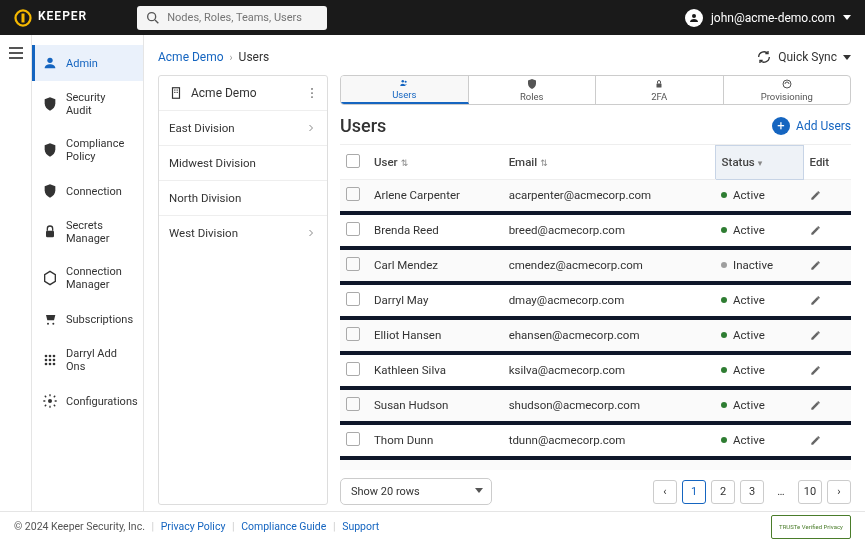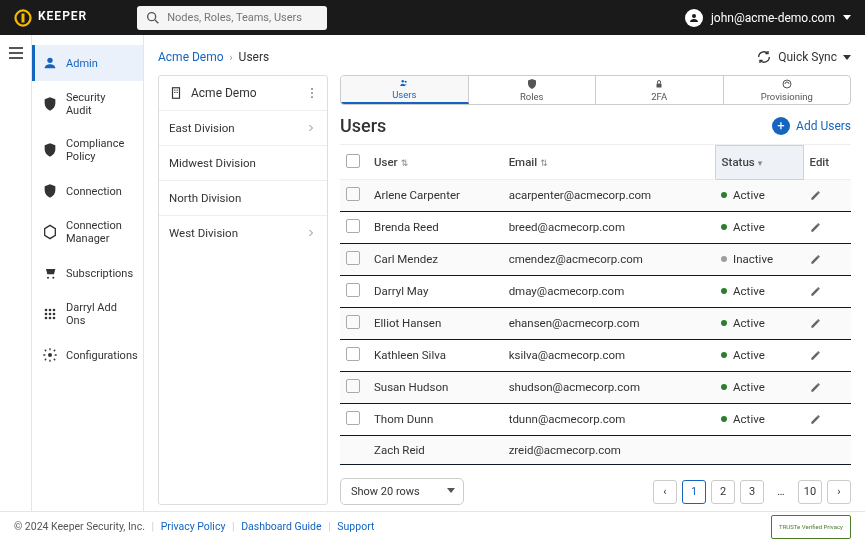--- a/index.html
+++ b/index.html
@@ -53,32 +53,32 @@
 .hdr-row{display:flex;justify-content:space-between;align-items:center;margin:10px 0 8px 0}
 .hdr-row h2{font-size:18px;font-weight:500}
 .add-btn{display:flex;align-items:center;gap:6px;color:#1565c0;font-size:12px;background:none;border:none;cursor:pointer}
 .add-btn .plus{width:18px;height:18px;border-radius:50%;background:#1565c0;color:#fff;display:flex;align-items:center;justify-content:center;font-size:13px}
 
 .table-wrap{flex:1;overflow:auto;border-top:1px solid #eee}
 table{width:100%;border-collapse:collapse;font-size:11.5px}
 thead th{text-align:left;padding:8px 6px;color:#444;font-weight:500;background:#fff;border-bottom:1px solid #eee}
 th .sort{font-size:9px;color:#888;margin-left:3px}
 th.sel{background:#eef2f7;border:1px solid #c7d4e6}
-tbody tr{border-bottom:1px solid #0f172a}
+tbody tr{border-bottom:4px solid #0f172a}
 tbody tr:nth-child(odd){background:#fafafa}
 td{padding:7px 6px}
 .cb{width:14px;height:14px;border:1.5px solid #aaa;border-radius:2px;display:inline-block}
 .status{display:flex;align-items:center;gap:6px}
 .dot{width:6px;height:6px;border-radius:50%}
 .dot.g{background:#2e7d32}
 .dot.gr{background:#9e9e9e}
 .edit-ic{width:14px;height:14px;color:#666}
 
 .table-footer{display:flex;justify-content:space-between;align-items:center;padding:8px 0 0 0}
-.rows-sel{border:1px solid #ccc;border-radius:5px;padding:6px 9px 6px 10px;font-size:11px;position:relative;width:124px}
+.rows-sel{border:1px solid #ccc;border-radius:5px;padding:6px 9px 6px 10px;font-size:11px;position:relative;width:152px}
 .rows-sel .tri{position:absolute;right:8px;top:9px;border-left:4px solid transparent;border-right:4px solid transparent;border-top:5px solid #555}
 .pager{display:flex;gap:5px}
 .pg{min-width:24px;height:24px;border:1px solid #ccc;border-radius:3px;display:flex;align-items:center;justify-content:center;font-size:11px;cursor:pointer;background:#fff}
 .pg.active{border-color:#1565c0;color:#1565c0}
 .pg.ell{border:none;cursor:default}
 
 .footer{height:30px;border-top:1px solid #e5e5e5;display:flex;align-items:center;justify-content:space-between;padding:0 14px;font-size:10.5px;color:#555}
 .footer a{color:#1565c0;text-decoration:none}
 .footer .sep{color:#ccc;margin:0 4px}
 .truste{width:80px;height:24px;background:#fff;border:1px solid #4a7c2a;border-radius:2px;display:flex;align-items:center;justify-content:center;font-size:6px;color:#4a7c2a;line-height:1;text-align:center}
@@ -143,20 +143,27 @@
         <svg class="icn" viewBox="0 0 24 24">
           <path d="M12 2l8 3v6c0 5-3 9-8 11-5-2-8-6-8-11V5l8-3z" fill="currentColor"></path>
         </svg>
         <span>Compliance Policy</span>
       </div>
     <div class="sn-item">
         <svg class="icn" viewBox="0 0 24 24">
           <path d="M12 2l8 3v6c0 5-3 9-8 11-5-2-8-6-8-11V5l8-3z" fill="currentColor"></path>
         </svg>
         <span>Connection</span>
+      </div>
+    <div class="sn-item">
+        <svg class="icn" viewBox="0 0 24 24">
+          <rect x="6" y="10" width="12" height="10" rx="2" fill="currentColor"></rect>
+          <path d="M8 10V7a4 4 0 018 0v3" fill="none" stroke="currentColor" stroke-width="2"></path>
+        </svg>
+        <span>Secrets Manager</span>
       </div>
     <div class="sn-item">
         <svg class="icn" viewBox="0 0 24 24">
           <polygon points="12,2 20,7 20,17 12,22 4,17 4,7" fill="none" stroke="currentColor" stroke-width="2"></polygon>
         </svg>
         <span>Connection Manager</span>
       </div>
     <div class="sn-item">
         <svg class="icn" viewBox="0 0 24 24">
           <path d="M6 6h14l-2 8H8L6 6z" fill="currentColor"></path>
@@ -441,20 +448,20 @@
     </div>
   </div>
 </div>
 
 <div class="footer">
   <div>
     <span>© 2024 Keeper Security, Inc.</span>
     <span class="sep">|</span>
     <a href="#">Privacy Policy</a>
     <span class="sep">|</span>
-    <a href="#">Dashboard Guide</a>
+    <a href="#">Compliance Guide</a>
     <span class="sep">|</span>
     <a href="#">Support</a>
   </div>
   <div class="truste">
       <span>TRUSTe Verified Privacy</span>
     </div>
 </div>
 
 </body></html>

